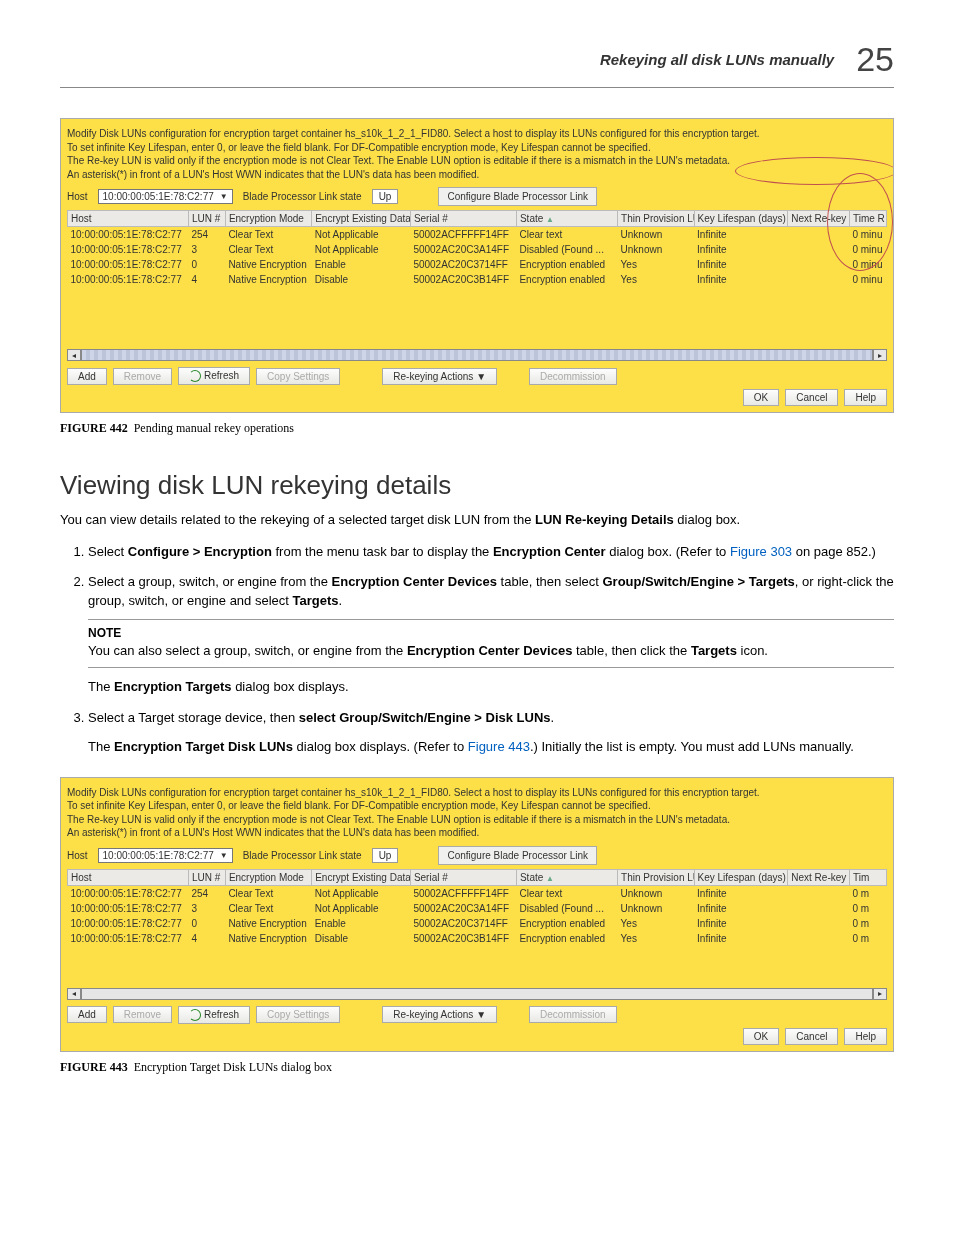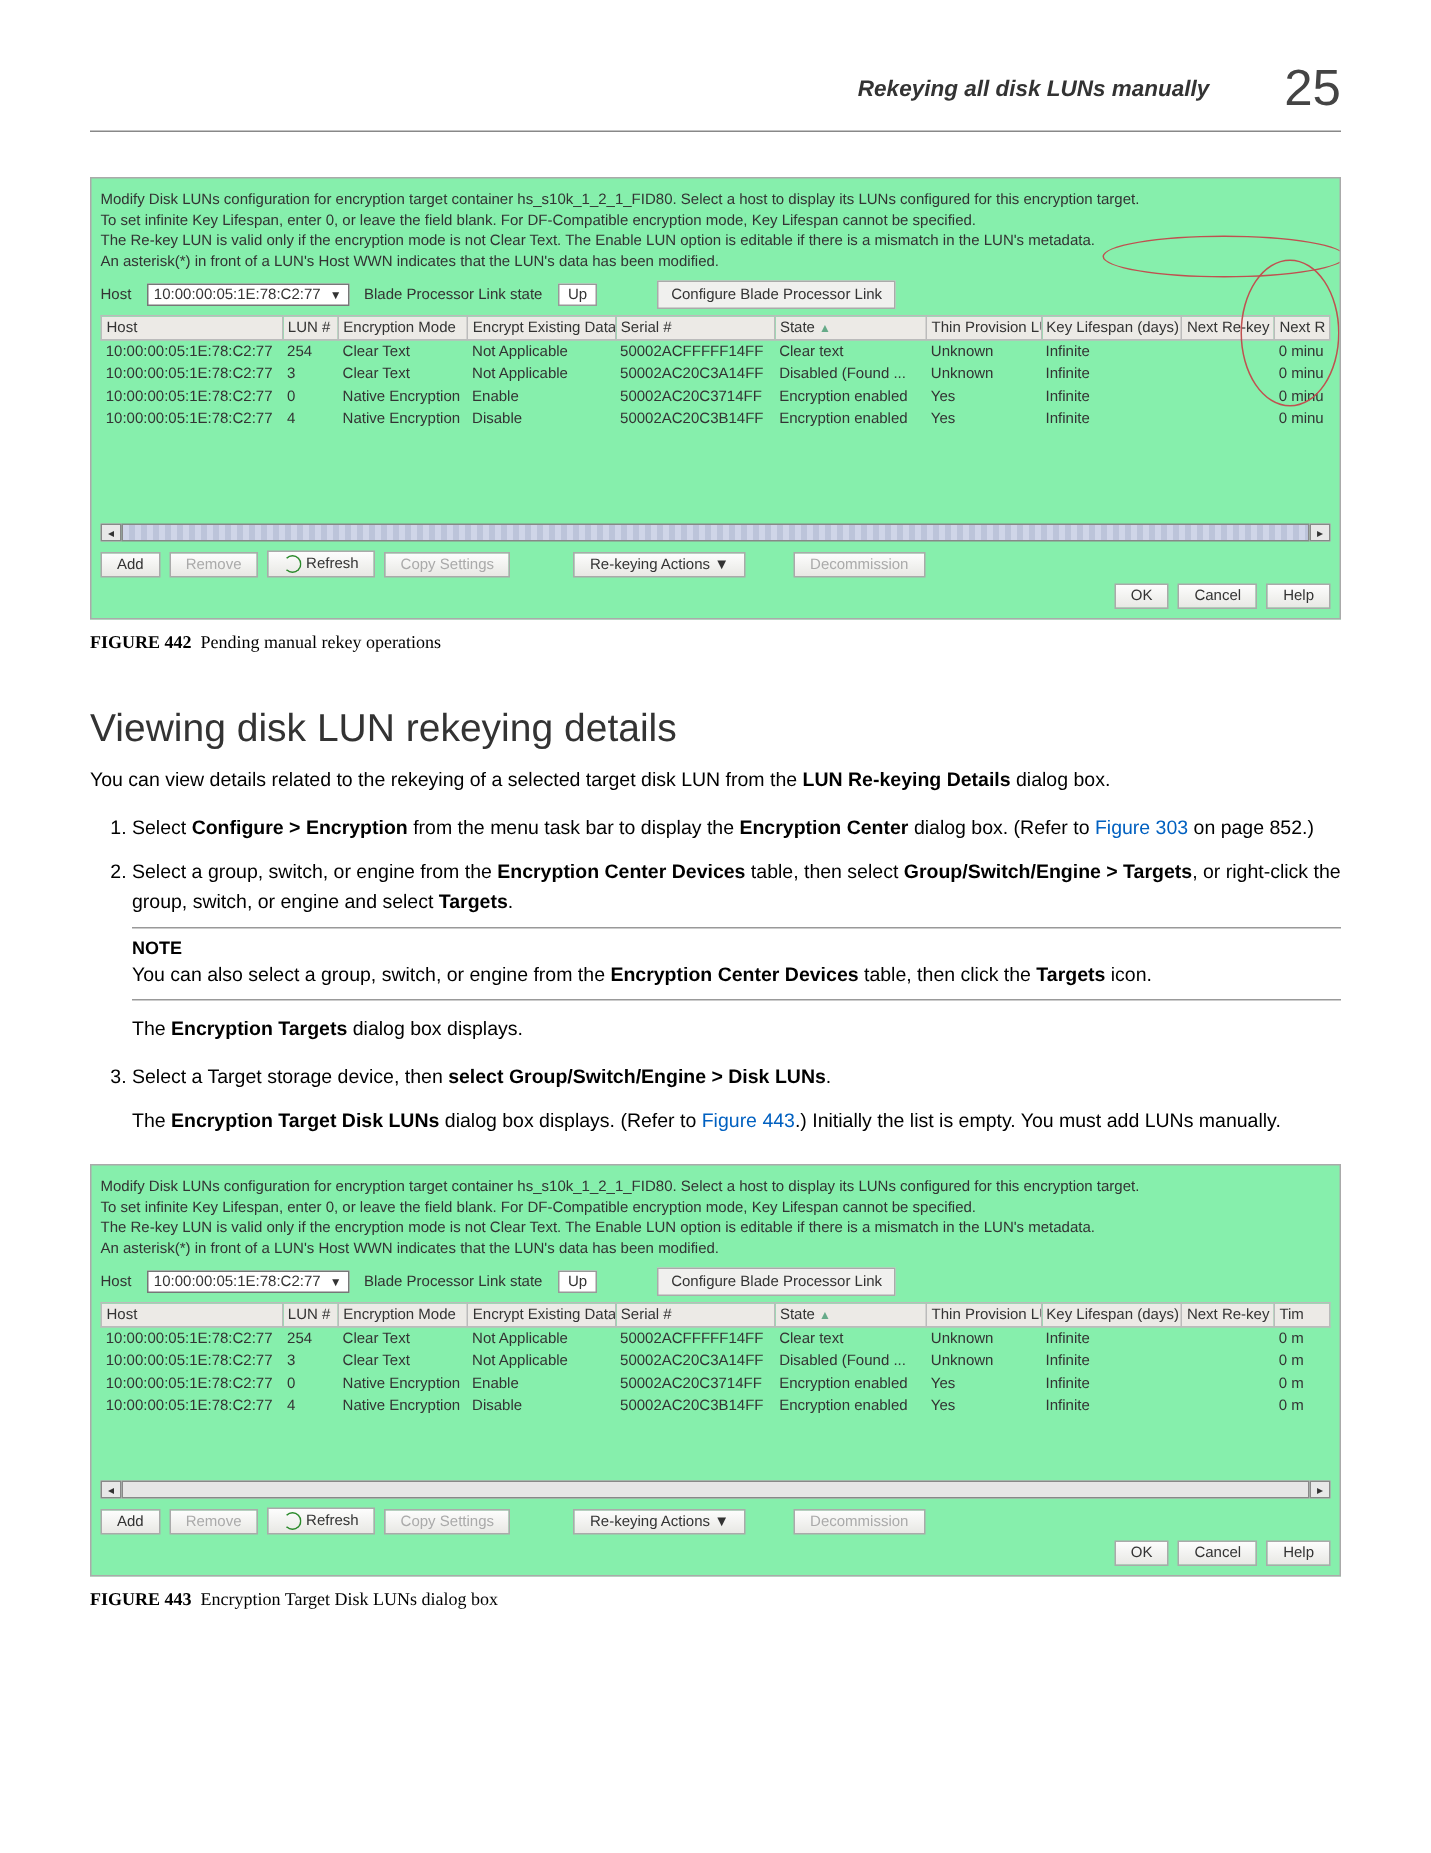--- a/index.html
+++ b/index.html
@@ -24,28 +24,27 @@
     font-size: 15px;
     margin-right: 22px;
     color: #333;
     font-weight: bold;
   }
   .chapno {
     font-size: 34px;
     font-family: Arial, sans-serif;
     color: #444;
     font-weight: 500;
-    margin-left: 28px;
   }
   .hr {
     border-top: 1px solid #888;
     margin-bottom: 30px;
   }
   .screenshot {
-    background: #86efac;
+    background: #fde047;
     border: 1px solid #aaa;
     font-size: 10px;
     padding: 8px 6px 6px 6px;
     margin-top: 20px;
     color: #333;
     position: relative;
   }
   .screenshot .intro {
     line-height: 1.35;
     margin-bottom: 6px;
@@ -239,21 +238,21 @@
           <tr>
         <th>Host</th>
             <th>LUN #</th>
         <th>Encryption Mode</th>
             <th>Encrypt Existing Data</th>
         <th>Serial #</th>
         <th><span>State</span> <span class="sortarrow">▲</span></th>
         <th>Thin Provision LUN</th>
             <th>Key Lifespan (days)</th>
         <th>Next Re-key</th>
-            <th>Next R</th>
+            <th>Time R</th>
       </tr>
       </tbody>
         <tbody>
           <tr>
             <td>10:00:00:05:1E:78:C2:77</td>
             <td>254</td>
             <td>Clear Text</td>
             <td>Not Applicable</td>
             <td>50002ACFFFFF14FF</td>
             <td>Clear text</td>

